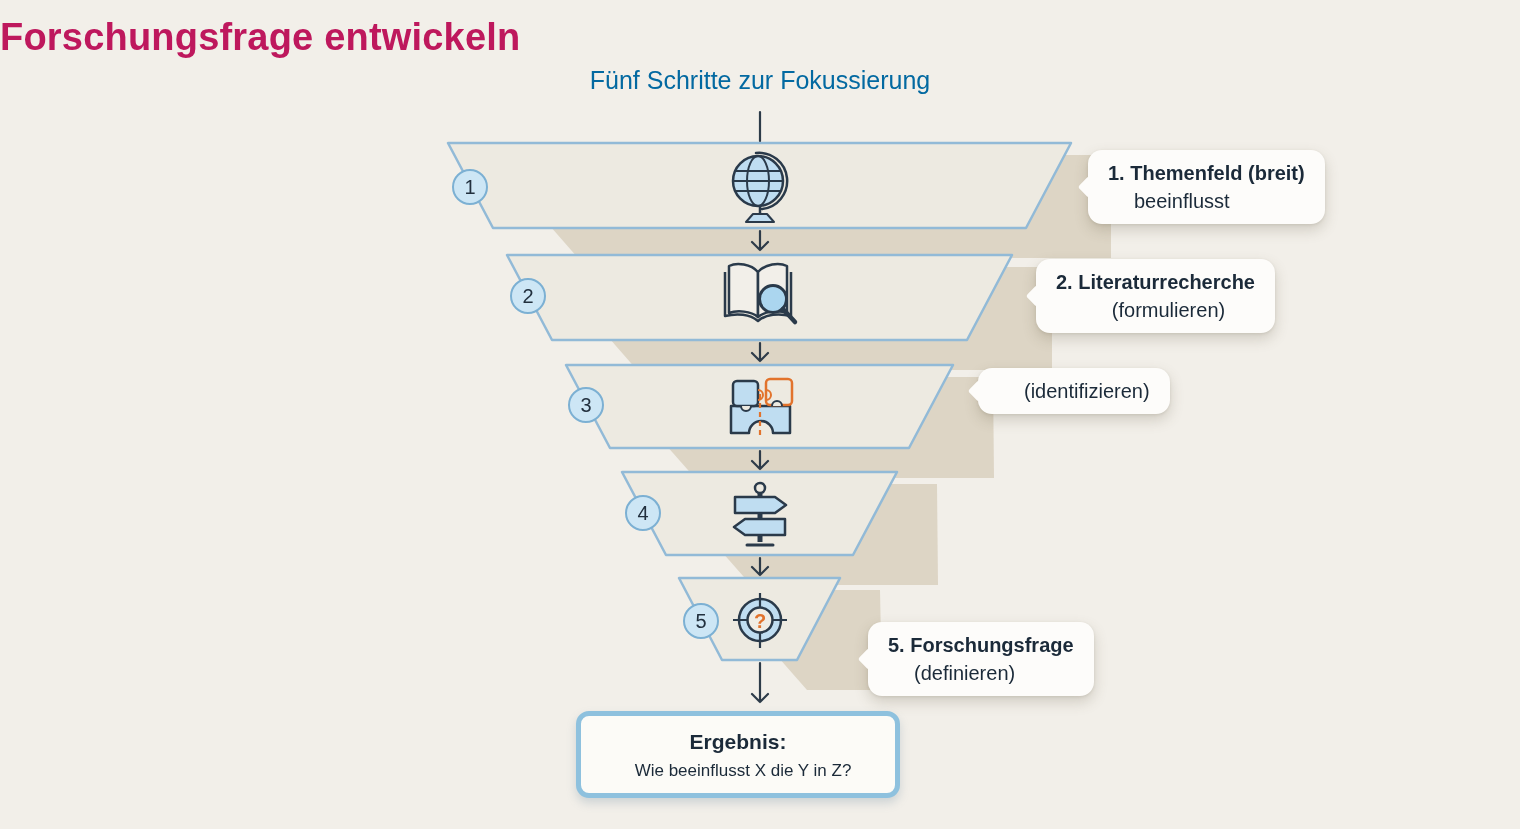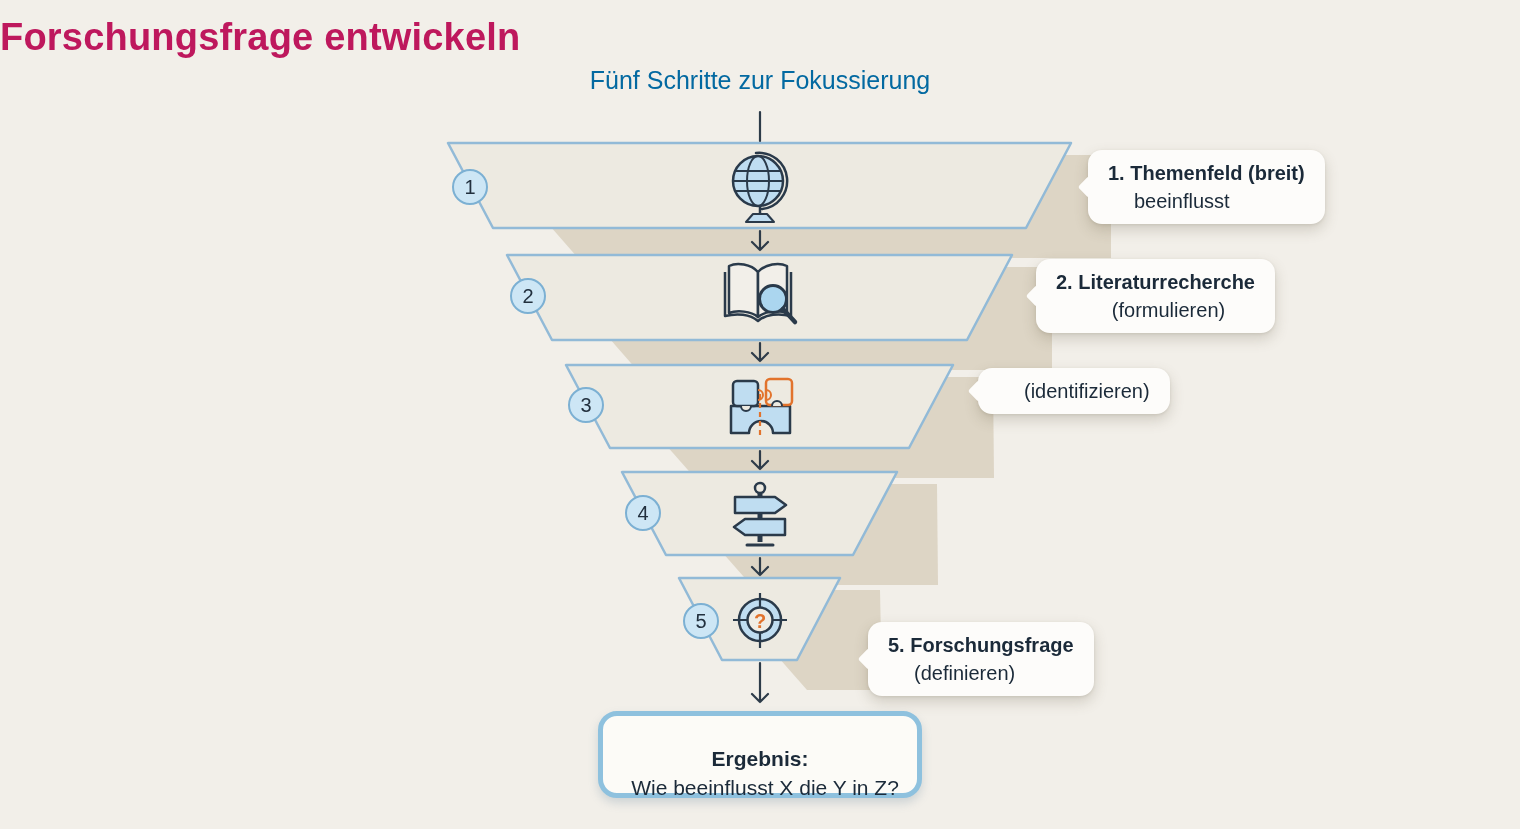--- a/index.html
+++ b/index.html
@@ -19,25 +19,25 @@
          z-index:4;}
 
   .callout{position:absolute;background:#fdfcfa;border-radius:14px;padding:9px 20px;
          box-shadow:0 6px 14px rgba(90,80,60,.22),0 1px 3px rgba(90,80,60,.12);
          color:#1b2a39;font-size:20px;line-height:28px;white-space:nowrap;z-index:3;}
   .callout::before{content:"";position:absolute;left:-7px;top:50%;width:16px;height:16px;
          background:#fdfcfa;transform:translateY(-50%) rotate(45deg);border-radius:3px;}
   .co-l1{font-weight:700;}
   .co-l2{margin-left:26px;}
 
-  .result{position:absolute;left:598px;top:711px;width:324px;height:87px;box-sizing:border-box;
-         background:#fcfbf7;border:5px solid #8ec1de;border-radius:19px;text-align:center;
-         color:#1b2a39;box-shadow:0 5px 10px rgba(110,140,160,.28);padding-top:28px;z-index:3;}
+  .result{position:absolute;left:576px;top:711px;width:324px;height:87px;box-sizing:border-box;
+         background:#fcfbf7;border:5px solid #8ec1de;border-radius:13px;text-align:center;
+         color:#1b2a39;box-shadow:0 5px 10px rgba(110,140,160,.28);padding-top:11px;z-index:3;}
   .result-heading{font-weight:700;font-size:21px;line-height:29px;}
-  .result-text{font-size:21px;line-height:30px;margin-left:10px;}
+  .result-text{font-size:17px;line-height:30px;margin-left:10px;}
 </style>
 </head>
 <body>
 
 <div class="stage">
 
   <div class="title">Forschungsfrage entwickeln</div>
   <div class="subtitle">Fünf Schritte zur Fokussierung</div>
 
   <svg width="1520" height="829" viewBox="0 0 1520 829">

